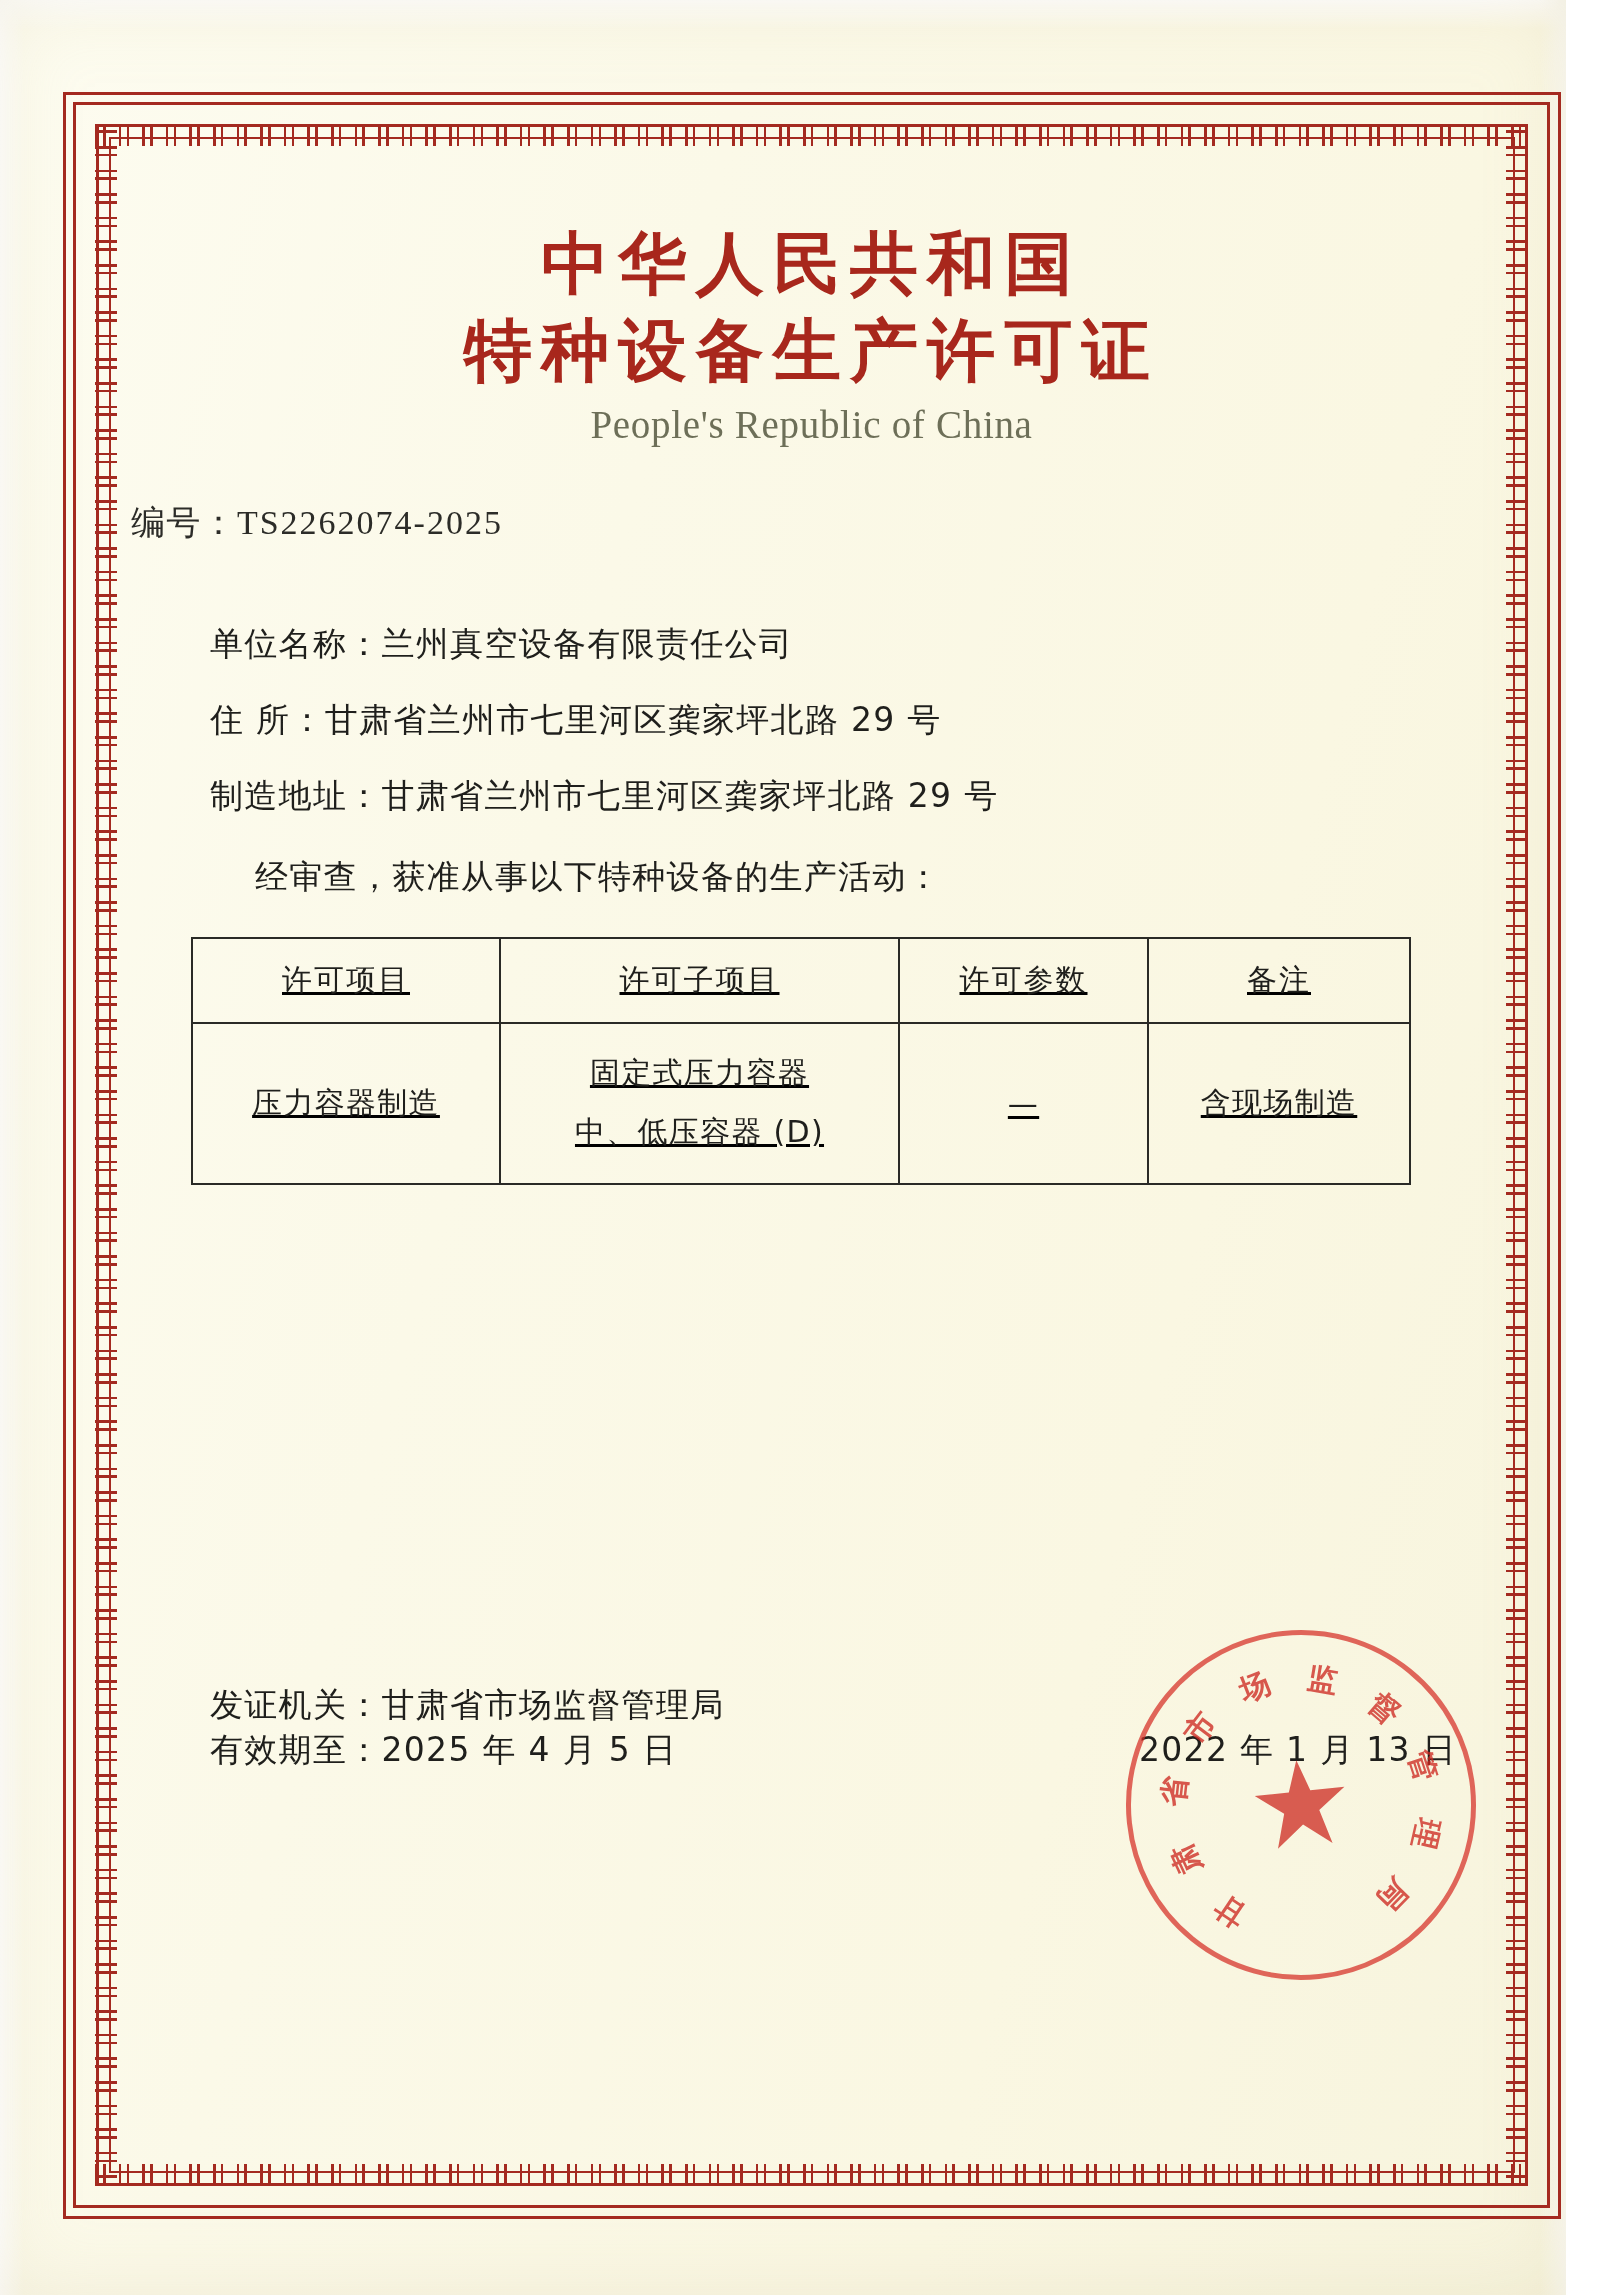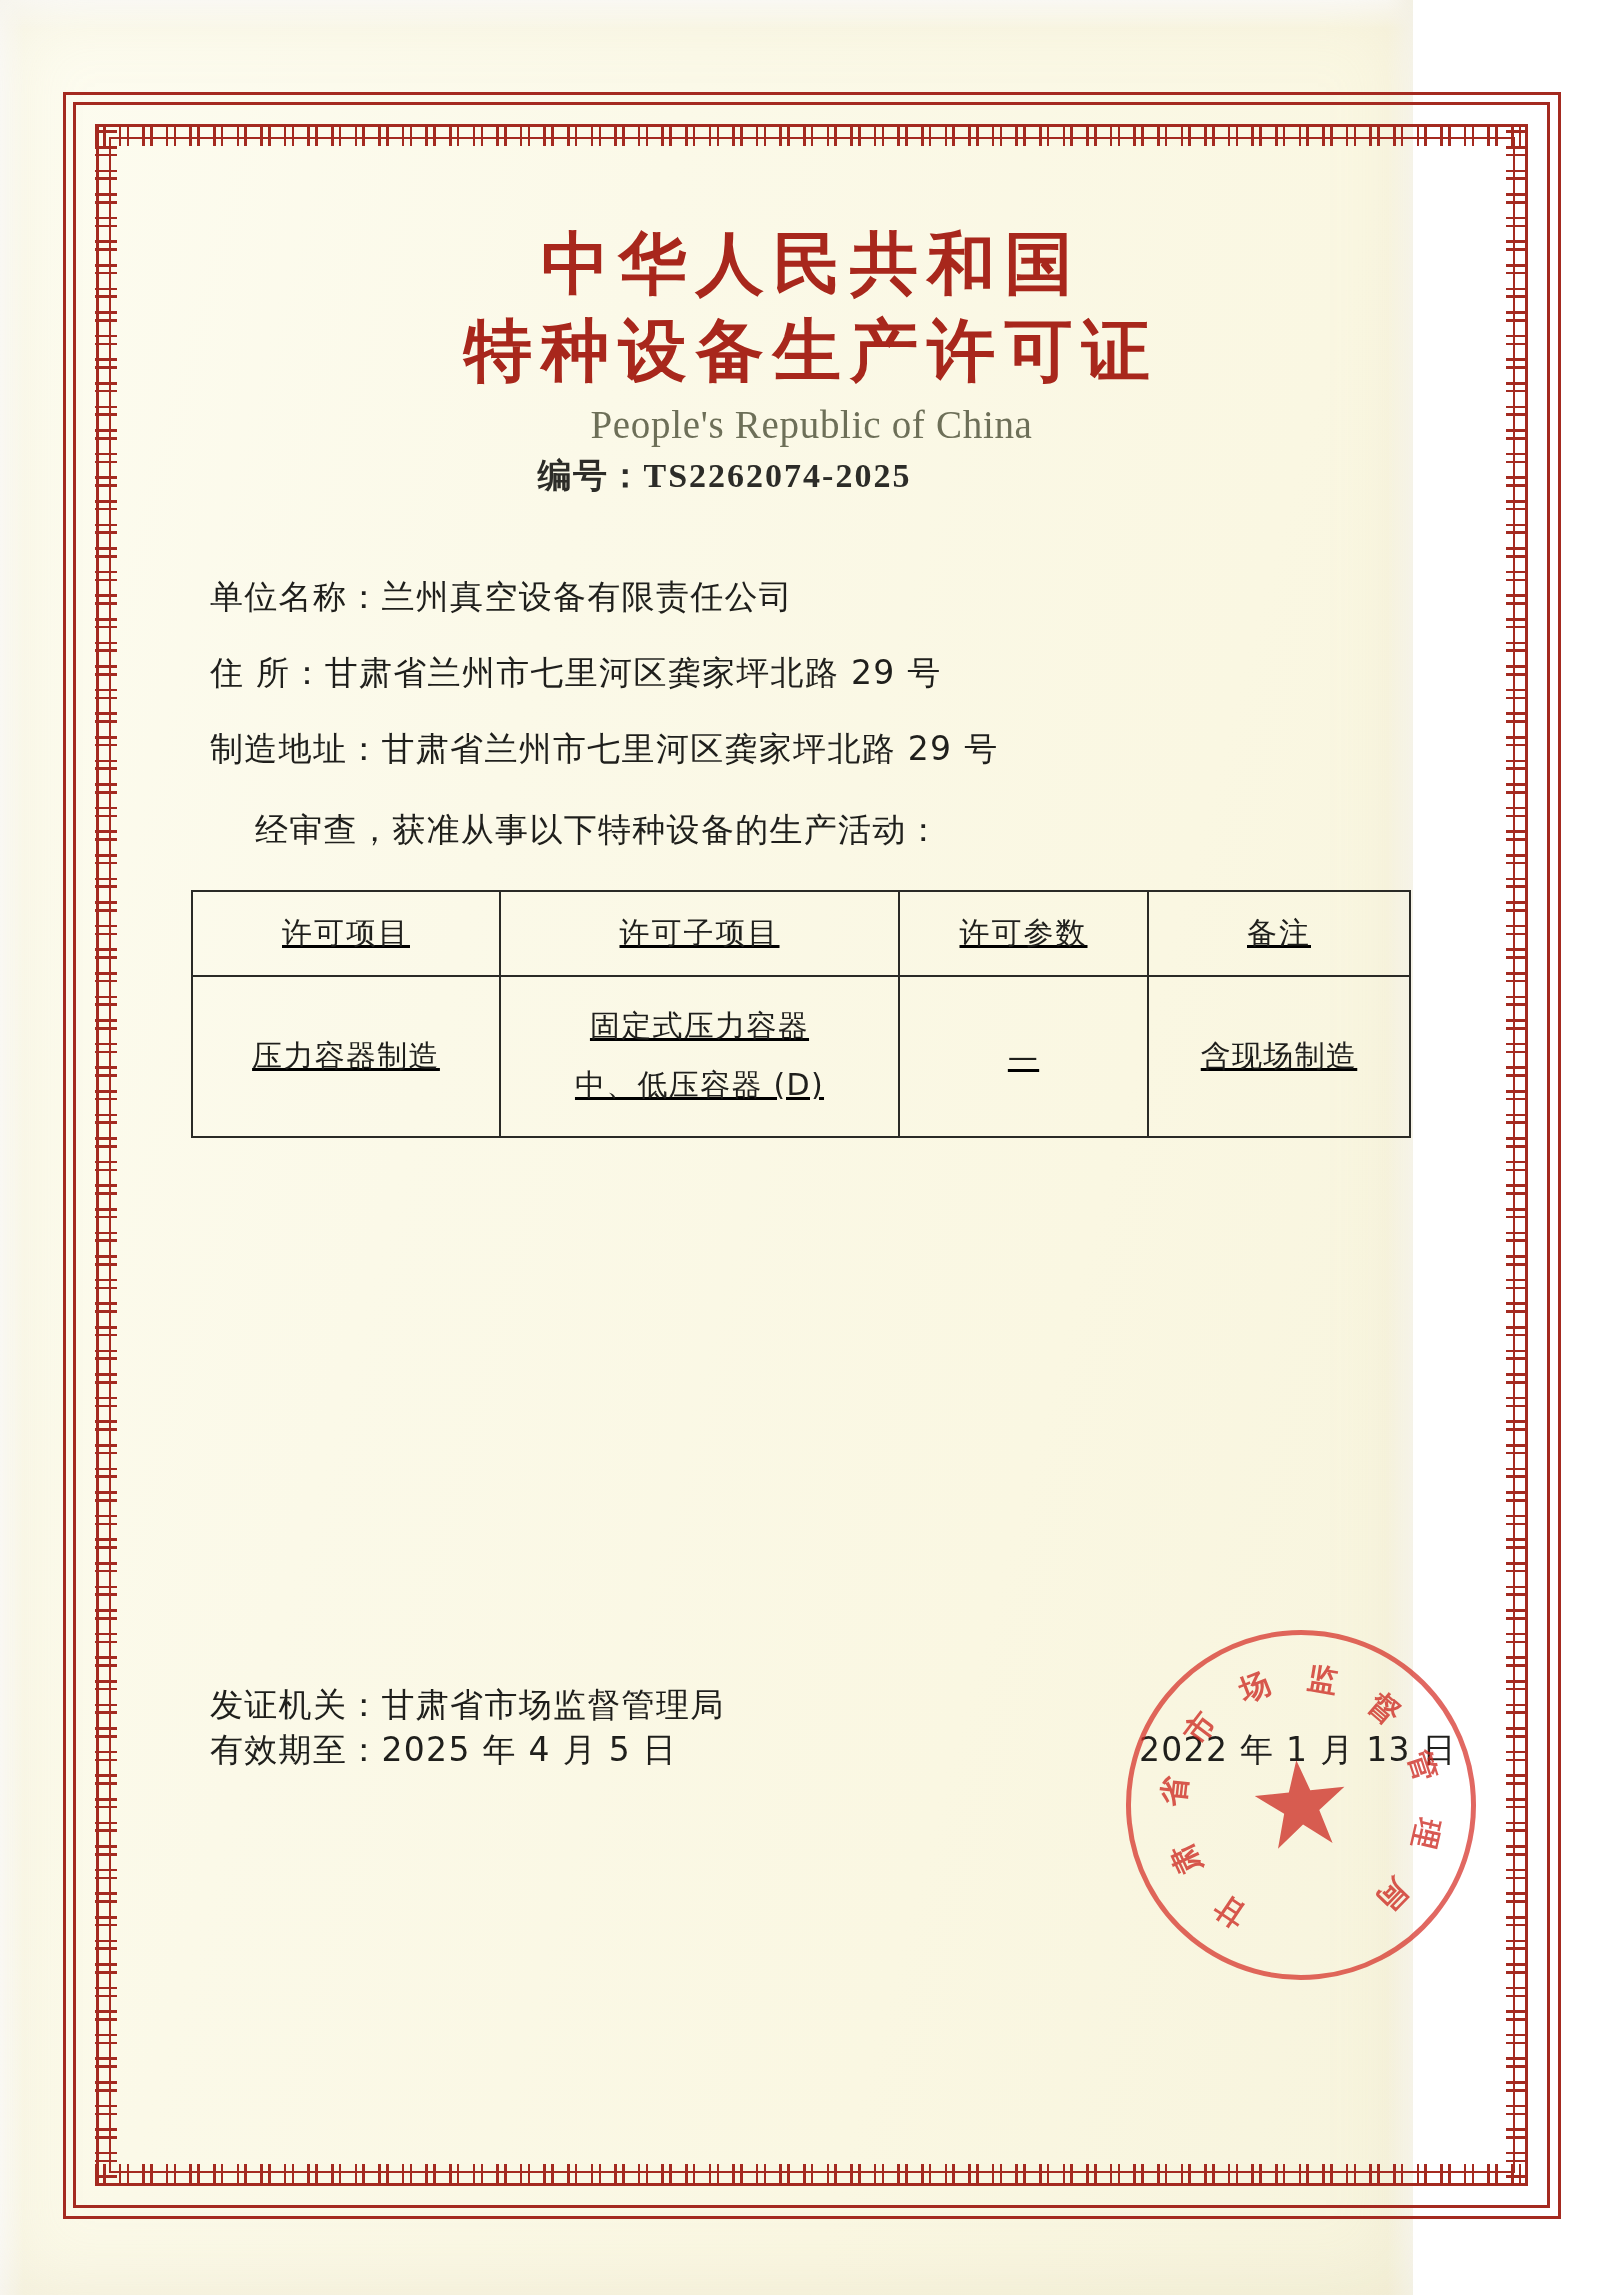--- a/index.html
+++ b/index.html
@@ -10,21 +10,21 @@
     width: 1623px;
     height: 2295px;
     background: #ffffff;
     font-family: "Liberation Serif", serif;
     overflow: hidden;
   }
 
   
   .page {
     position: relative;
-    width: 1413px;
+    width: 1566px;
     height: 2295px;
     background: linear-gradient(105deg, #fdfcf0 0%, #fbf9e8 35%, #faf7e2 70%, #f7f4dd 100%);
     box-sizing: border-box;
   }
   .paper-edge {
     position: absolute;
     inset: 0;
     box-shadow: inset 0 0 79px rgba(210,200,160,0.25);
     pointer-events: none;
   }
@@ -135,27 +135,27 @@
     font-size: 39px;
     line-height: 1.4;
     margin-top: 11.8px;
     letter-spacing: 0.7px;
   }
   .title-en.line2 {
     margin-top: 4px;
   }
 
   .serial-row {
-    text-align: center;
+    margin-top: 47px;
+    text-align: left;
     padding-right: 174px;
     font-size: 34px;
     color: #2c2c28;
     font-family: "DejaVu Sans", sans-serif;
     letter-spacing: 1.3px;
-    font-weight: bold;
   }
   .serial-row .serial-num {
     font-family: "Liberation Serif", serif;
     letter-spacing: 2px;
   }
 
   .fields {
     margin-top: 81px;
     padding-left: 79px;
     color: #1f1f1c;

